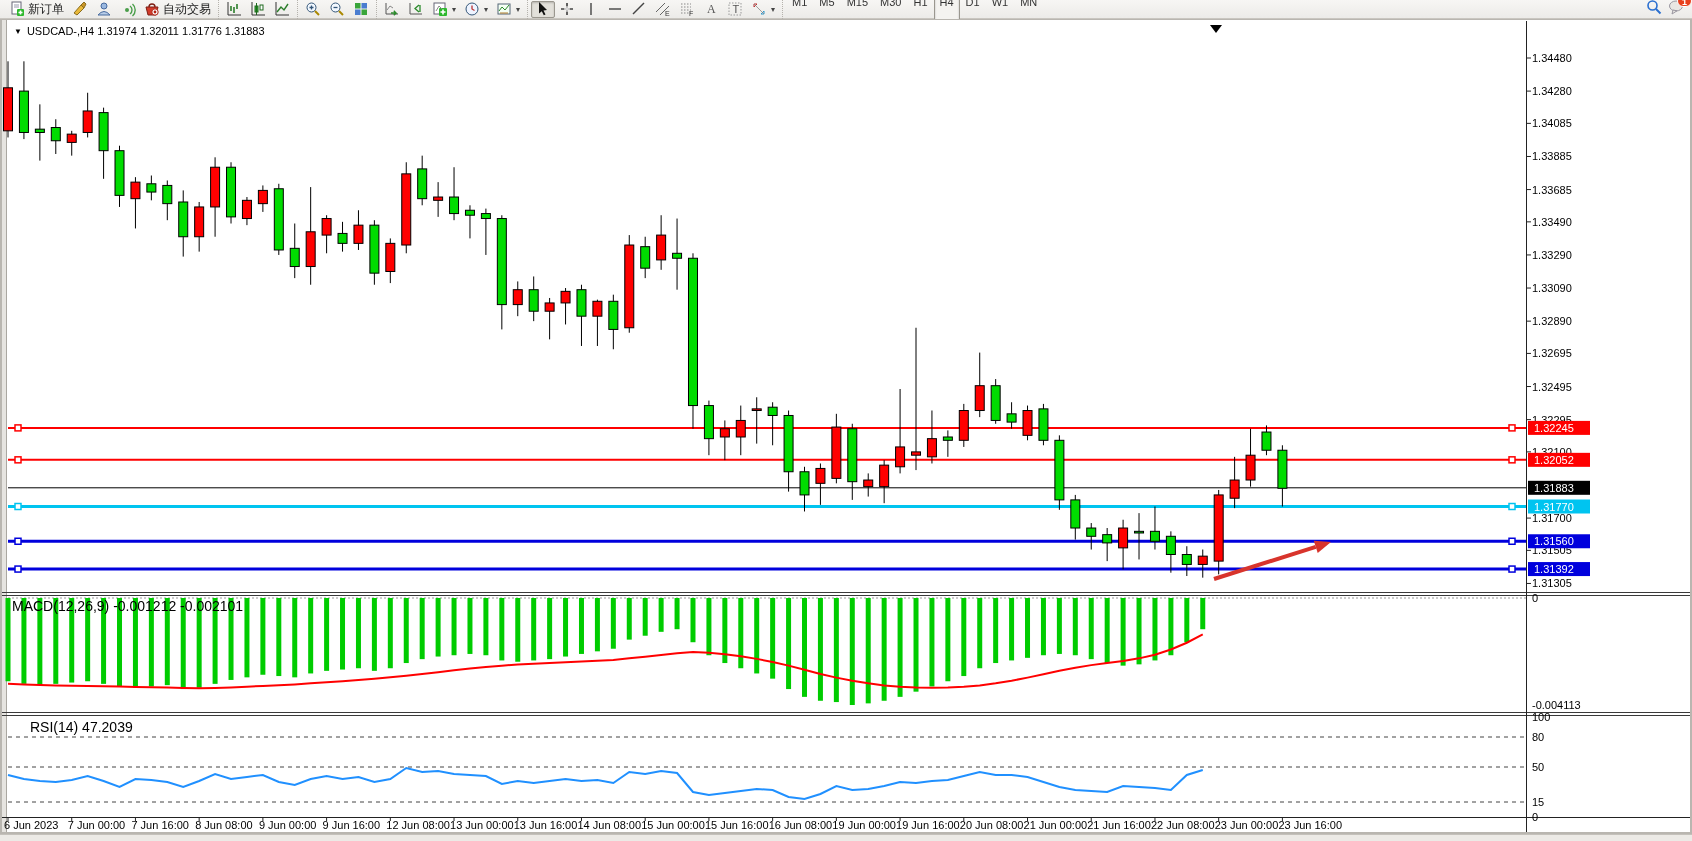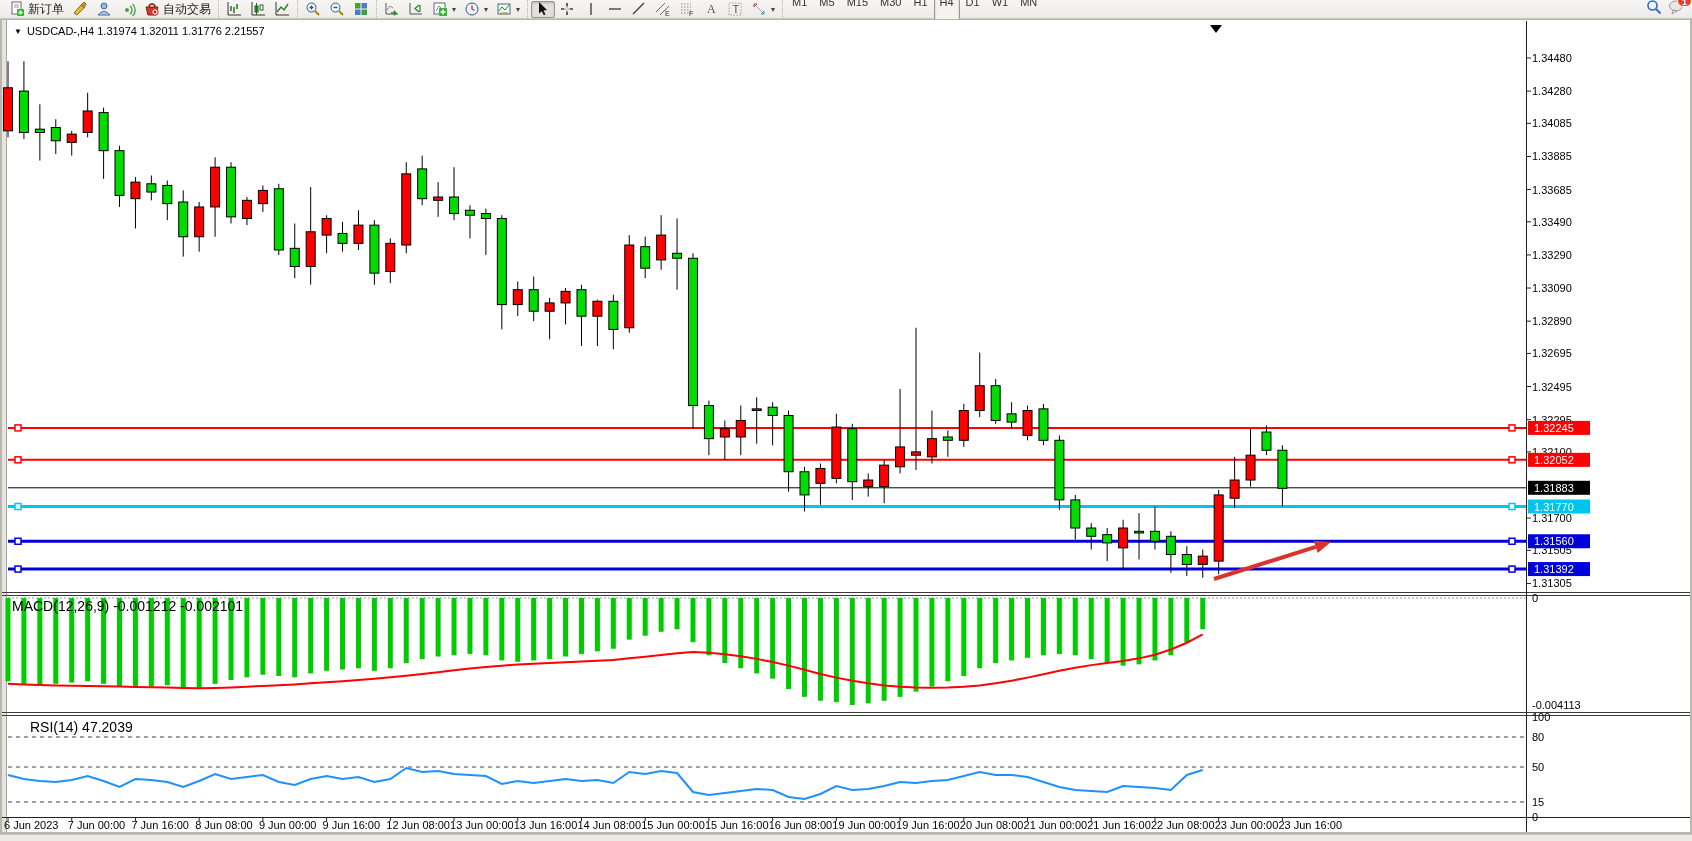--- a/index.html
+++ b/index.html
@@ -675,19 +675,19 @@
       <line x1="1154.96" y1="817" x2="1154.96" y2="821" stroke="#222"></line>
       <text x="1150.96" y="829" font-size="11" fill="#000000">22 Jun 08:00</text>
       <line x1="1218.68" y1="817" x2="1218.68" y2="821" stroke="#222"></line>
       <text x="1214.68" y="829" font-size="11" fill="#000000">23 Jun 00:00</text>
       <line x1="1282.4" y1="817" x2="1282.4" y2="821" stroke="#222"></line>
       <text x="1278.4" y="829" font-size="11" fill="#000000">23 Jun 16:00</text>
     </svg>
 
   <div class="symbol-label">
     <span class="tri">▼</span>
-    <span>USDCAD-,H4  1.31974 1.32011 1.31776 2.21557</span>
+    <span>USDCAD-,H4  1.31974 1.32011 1.31776 1.31883</span>
   </div>
   <div class="ind-label" style="left:12px; top:598px;">MACD(12,26,9) -0.001212 -0.002101</div>
   <div class="ind-label" style="left:12px; top:719px;margin-left:18px;">RSI(14) 47.2039</div>
 
   <div class="bottom-strip"></div>
 </div>
 
 </body></html>

